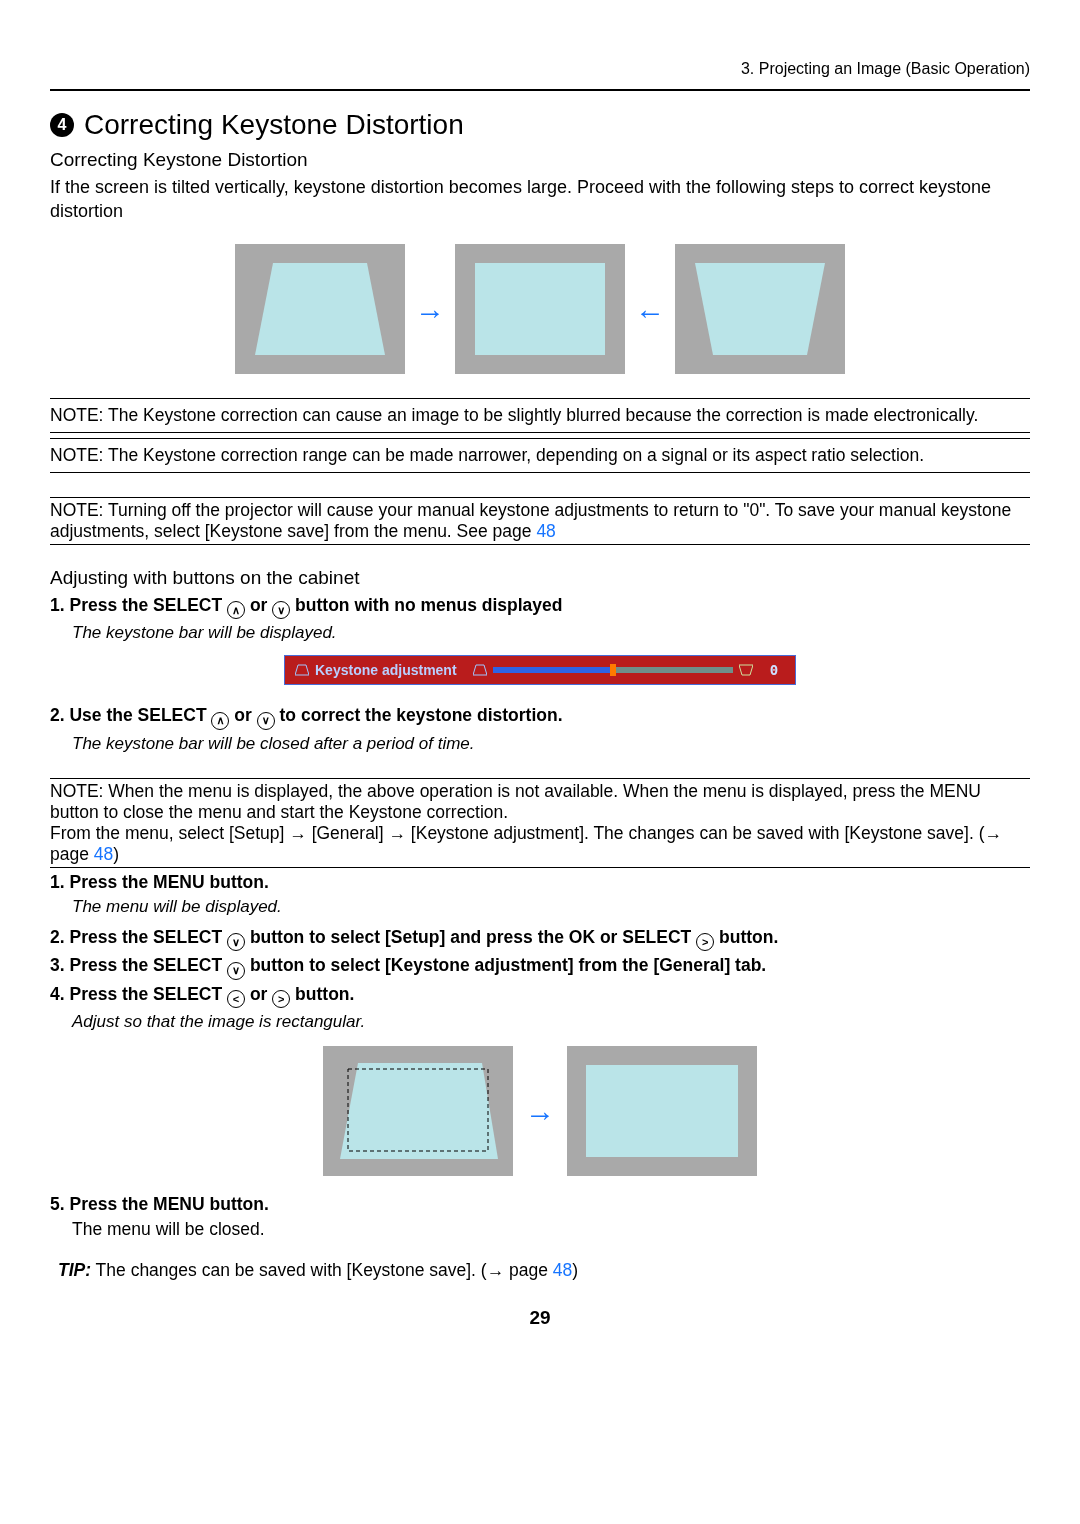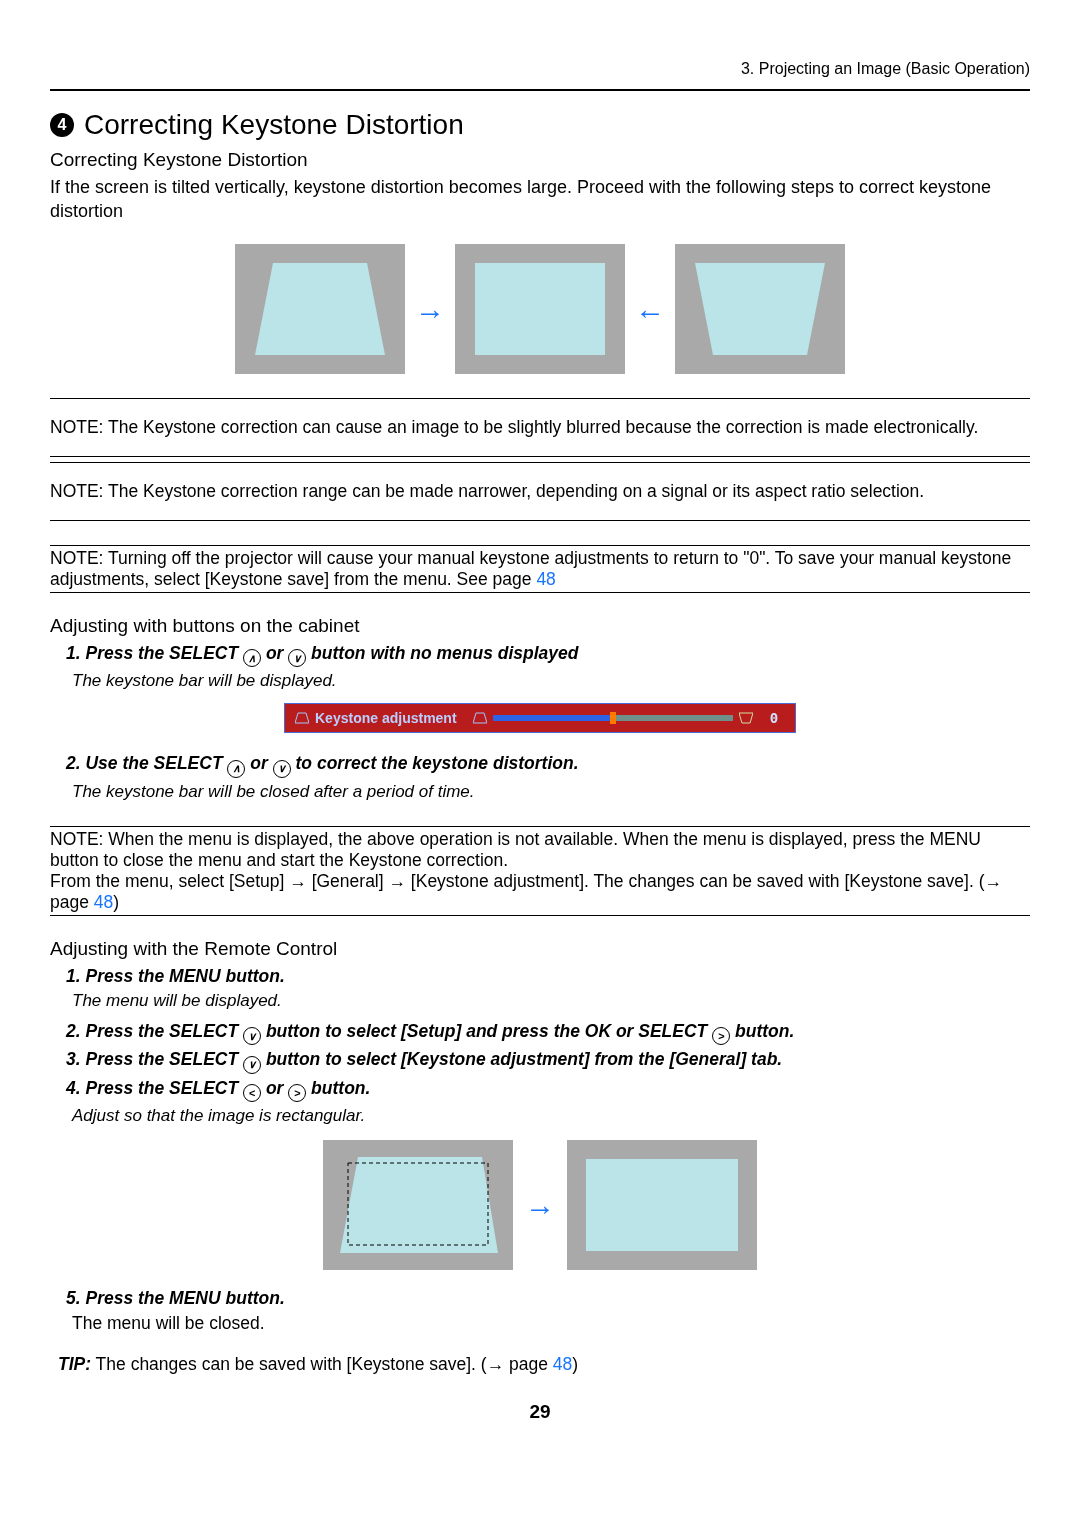--- a/index.html
+++ b/index.html
@@ -8,25 +8,25 @@
   .header{font-weight:normal;font-size:16px;display:inline-block;padding:0 0 11px 0}
   .h1-line{display:flex;align-items:center;gap:10px;margin-top:18px}
   .bullet4{width:24px;height:24px;border-radius:50%;background:#000;color:#fff;display:flex;align-items:center;justify-content:center;font-weight:bold;font-size:16px}
   .h1{font-size:28px;margin:0;font-weight:normal}
   .subh{font-size:19px;margin:8px 0 4px}
   .body{font-size:18px;line-height:1.35}
   .diagram-row{display:flex;justify-content:center;align-items:center;gap:10px;margin:20px 0 24px}
   .frame{width:170px;height:130px;background:#a9a9a9;display:flex;align-items:center;justify-content:center}
   .trap{fill:#bae4e8}
   .arrow{font-size:30px;color:#1674ff}
-  .note{font-size:17.5px;border-top:1px solid #000;border-bottom:1px solid #000;padding:18px 0;margin:5px 0}
+  .note{font-size:17.5px;border-top:1px solid #000;border-bottom:1px solid #000;padding:6px 0;margin:5px 0}
   .note-nb{font-size:17.5px;border-top:1px solid #000;padding:2px 0;margin:24px 0 0}
   .link{color:#1674ff}
   .sect{font-size:19px;margin:22px 0 6px}
-  .step{font-weight:bold;font-style:italic;font-size:17.5px;margin:4px 16px}
+  .step{font-weight:bold;font-size:17.5px;margin:4px 0}
   .it{font-style:italic;font-size:17px;margin:2px 0 10px 22px}
   .plain-ind{font-size:17.5px;margin:2px 0 10px 22px}
   .circ{display:inline-flex;width:16px;height:16px;border:1.5px solid #000;border-radius:50%;align-items:center;justify-content:center;font-size:11px;vertical-align:-3px;line-height:1}
   .kbar-wrap{display:flex;justify-content:center;margin:12px 0 20px}
   .kbar{width:510px;height:28px;background:#b91c1c;border:1px solid #4a6bd6;display:flex;align-items:center;color:#b9cfff;font-size:14px;font-weight:bold}
   .kbar .lab{padding:0 10px;display:flex;gap:6px;align-items:center}
   .kbar .track{flex:1;display:flex;align-items:center;gap:6px;padding:0 6px}
   .kbar .bar{flex:1;height:6px;background:linear-gradient(to right,#2f63e6 0 50%,#6f8f8a 50% 100%);position:relative}
   .kbar .handle{position:absolute;left:50%;top:-3px;width:6px;height:12px;background:#ff7a00;transform:translateX(-50%)}
   .kbar .val{width:30px;text-align:center;font-family:monospace;color:#cfe0ff}
@@ -115,21 +115,20 @@
   </div>
   <div class="it">The keystone bar will be closed after a period of time.</div>
 
   <div class="note-nb" style="border-bottom:1px solid #000">
     <div>NOTE: When the menu is displayed, the above operation is not available. When the menu is displayed, press the MENU button to close the menu and start the Keystone correction.</div>
     <div>
       <span>From the menu, select [Setup] → [General] → [Keystone adjustment]. The changes can be saved with [Keystone save]. (→ page </span><span class="link">48</span><span>)</span>
     </div>
   </div>
 
-  <div class="sect">Adjusting with the Remote Control</div>
 
   <div class="step">1.  Press the MENU button.</div>
   <div class="it">The menu will be displayed.</div>
 
   <div class="step">
     <span>2.  Press the SELECT </span><span class="circ">∨</span><span> button to select [Setup] and press the OK or SELECT </span><span class="circ">&gt;</span><span> button.</span>
   </div>
 
   <div class="step">
     <span>3.  Press the SELECT </span><span class="circ">∨</span><span> button to select [Keystone adjustment] from the [General] tab.</span>

